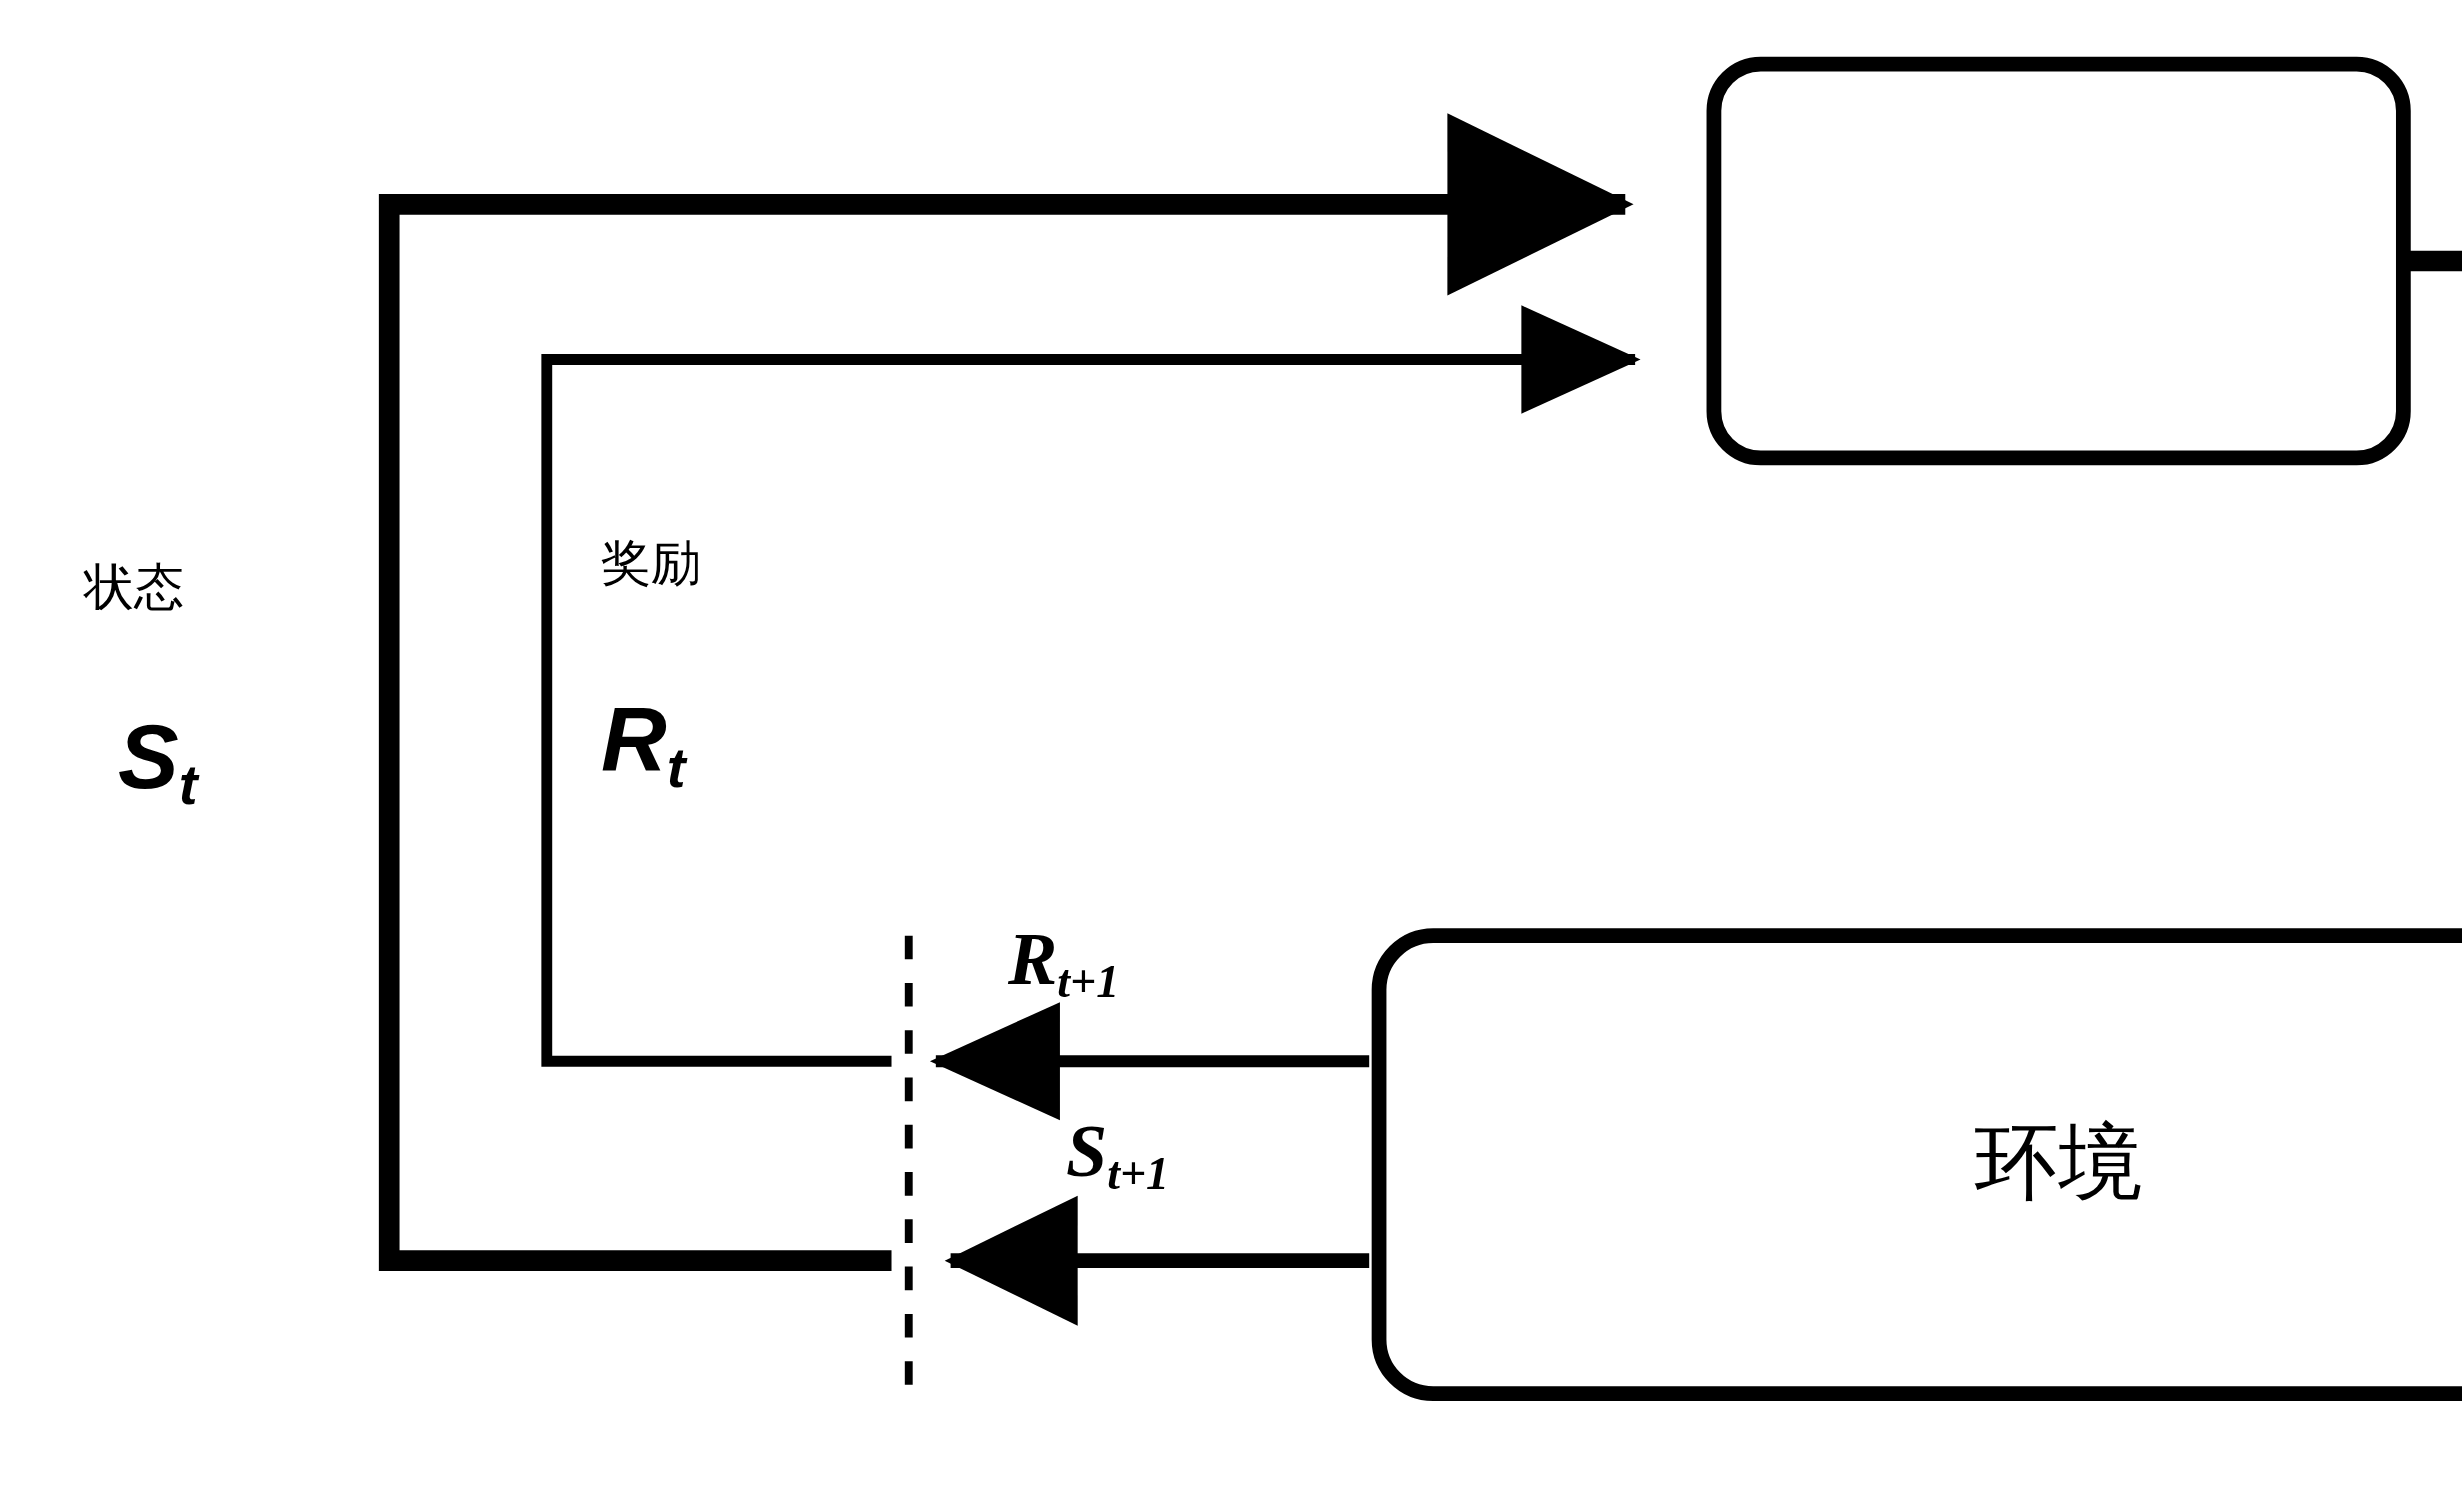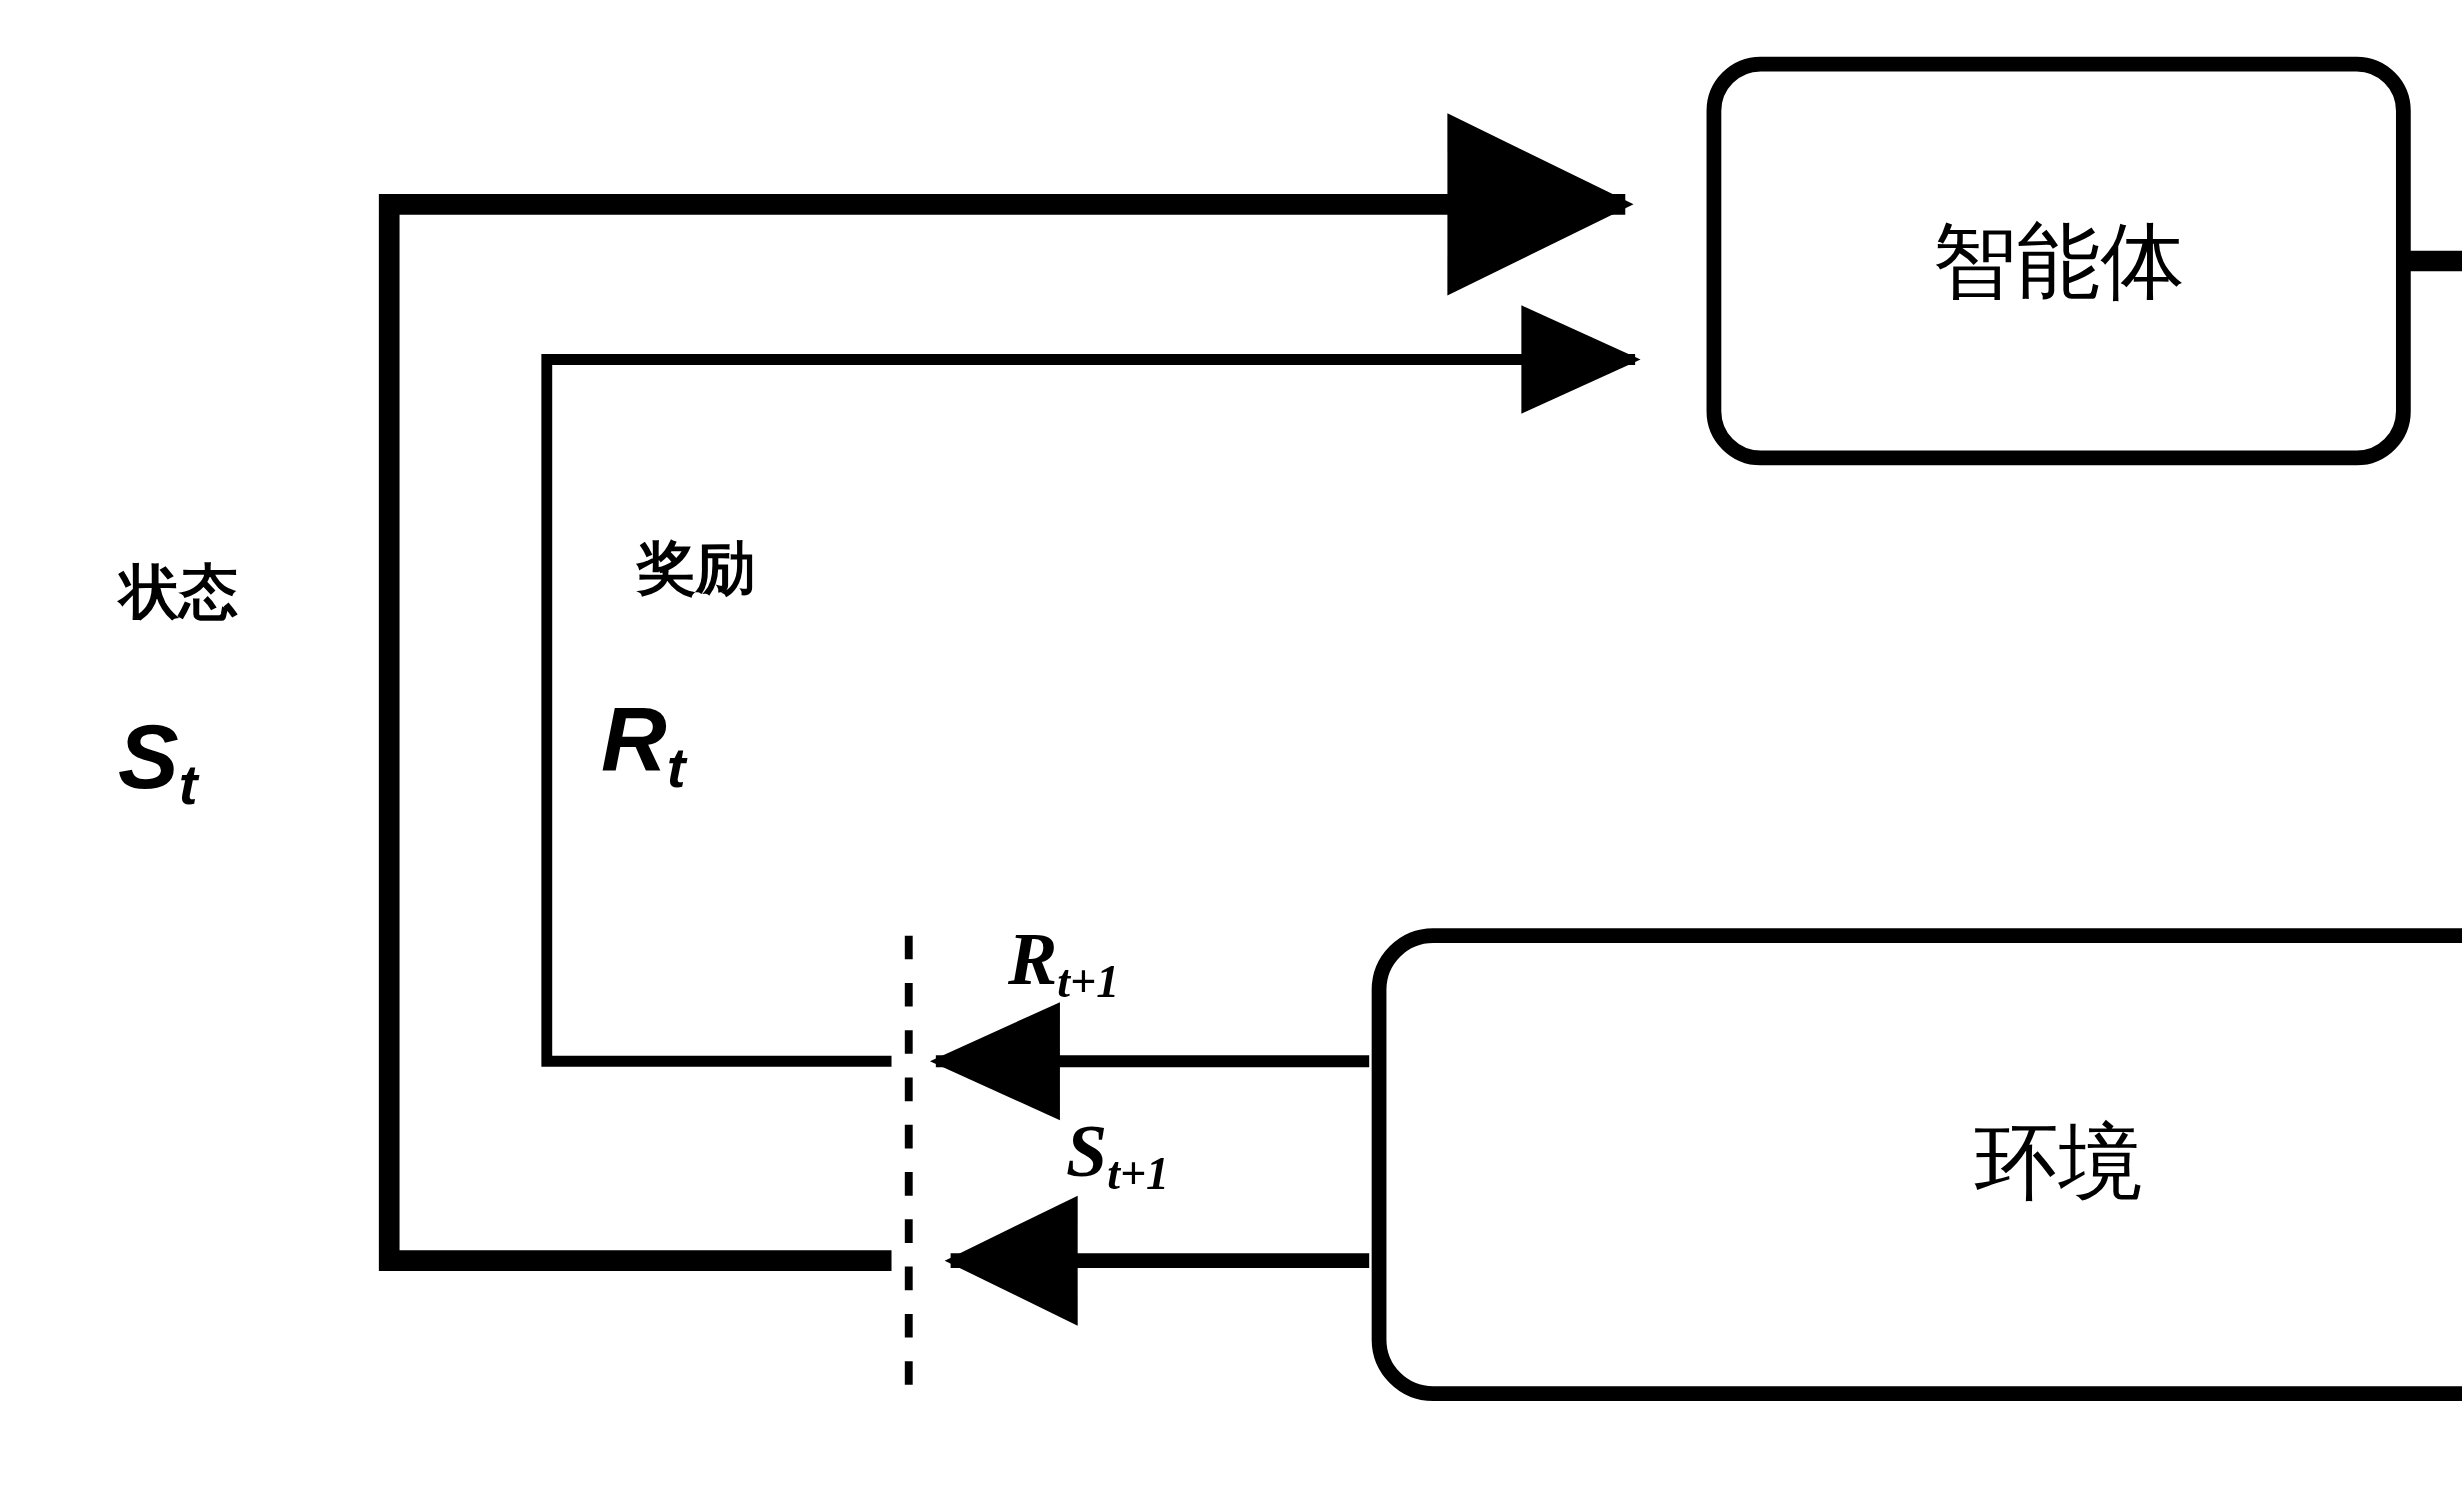--- a/index.html
+++ b/index.html
@@ -25,23 +25,22 @@
     height: 1502px;
   }
   .label {
     position: absolute;
     color: #000000;
     white-space: nowrap;
     line-height: 1.05;
   }
   .cn-label {
     font-family: "DejaVu Sans", sans-serif;
-    font-size: 59px;
-    font-weight: 700;
-    margin-left: 36px;
+    font-size: 50px;
+    font-weight: 400;
   }
   .node-label {
     font-family: "DejaVu Sans", sans-serif;
     font-size: 84px;
     font-weight: 400;
     text-align: center;
   }
   .math {
     font-family: Liberation Sans, sans-serif;
     font-style: italic;
@@ -92,21 +91,20 @@
 
     <path d="M 4880 530 L 7230 530 L 7230 2385 L 5680 2385" fill="none" stroke="#000000" stroke-width="42" stroke-linecap="butt" stroke-linejoin="miter" marker-end="url(#arrowThick)"></path>
 
     <line x1="1845" y1="1900" x2="1845" y2="2840" stroke="#000000" stroke-width="16" stroke-dasharray="48 48"></line>
 
     <line x1="2780" y1="2155" x2="1900" y2="2155" stroke="#000000" stroke-width="24" marker-end="url(#arrowThin)"></line>
 
     <line x1="2780" y1="2560" x2="1930" y2="2560" stroke="#000000" stroke-width="30" marker-end="url(#arrowThick)"></line>
   </svg>
 
-  <div class="label node-label" style="left:1714px; top:217px; width:689px;">智能体</div>
 
   <div class="label node-label" style="left:1379px; top:1118px; width:1359px;">环境</div>
 
   <div class="label cn-label" style="left:84px; top:561px;">状态</div>
   <div class="label math" style="left:118px; top:709px;"><span>S</span><span class="sub">t</span></div>
 
   <div class="label cn-label" style="left:601px; top:537px;text-align:right;">奖励</div>
   <div class="label math" style="left:601px; top:692px;"><span>R</span><span class="sub">t</span></div>
 
   <div class="label math-small" style="left:1008px; top:921px;"><span>R</span><span class="sub">t+1</span></div>

